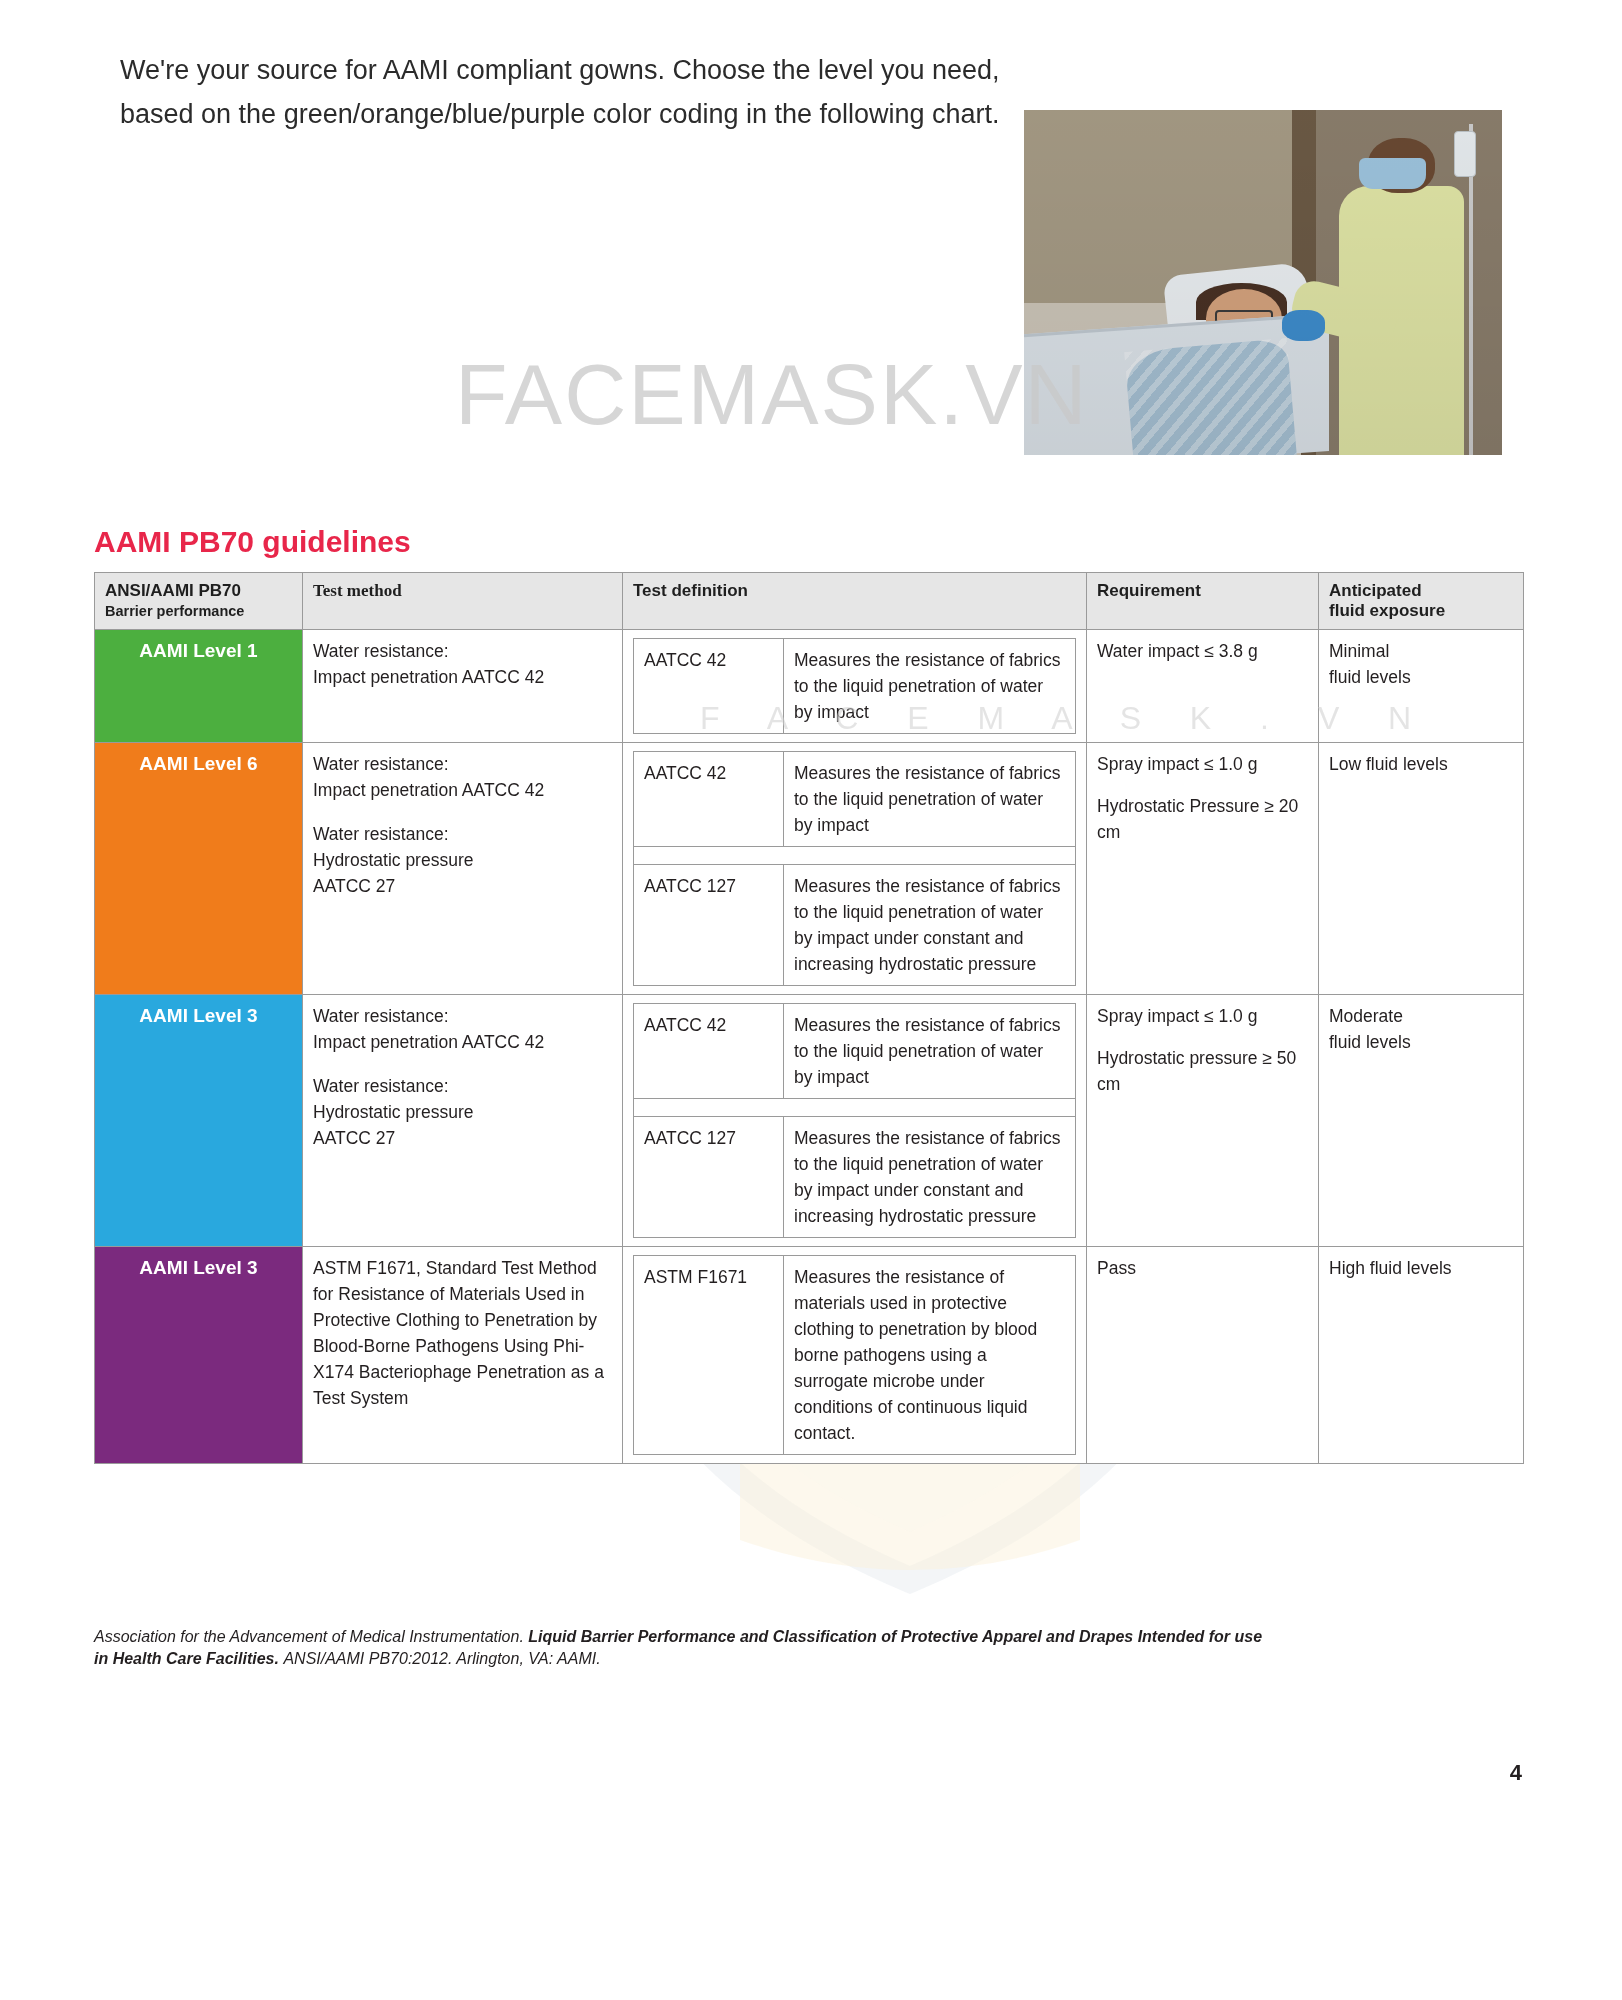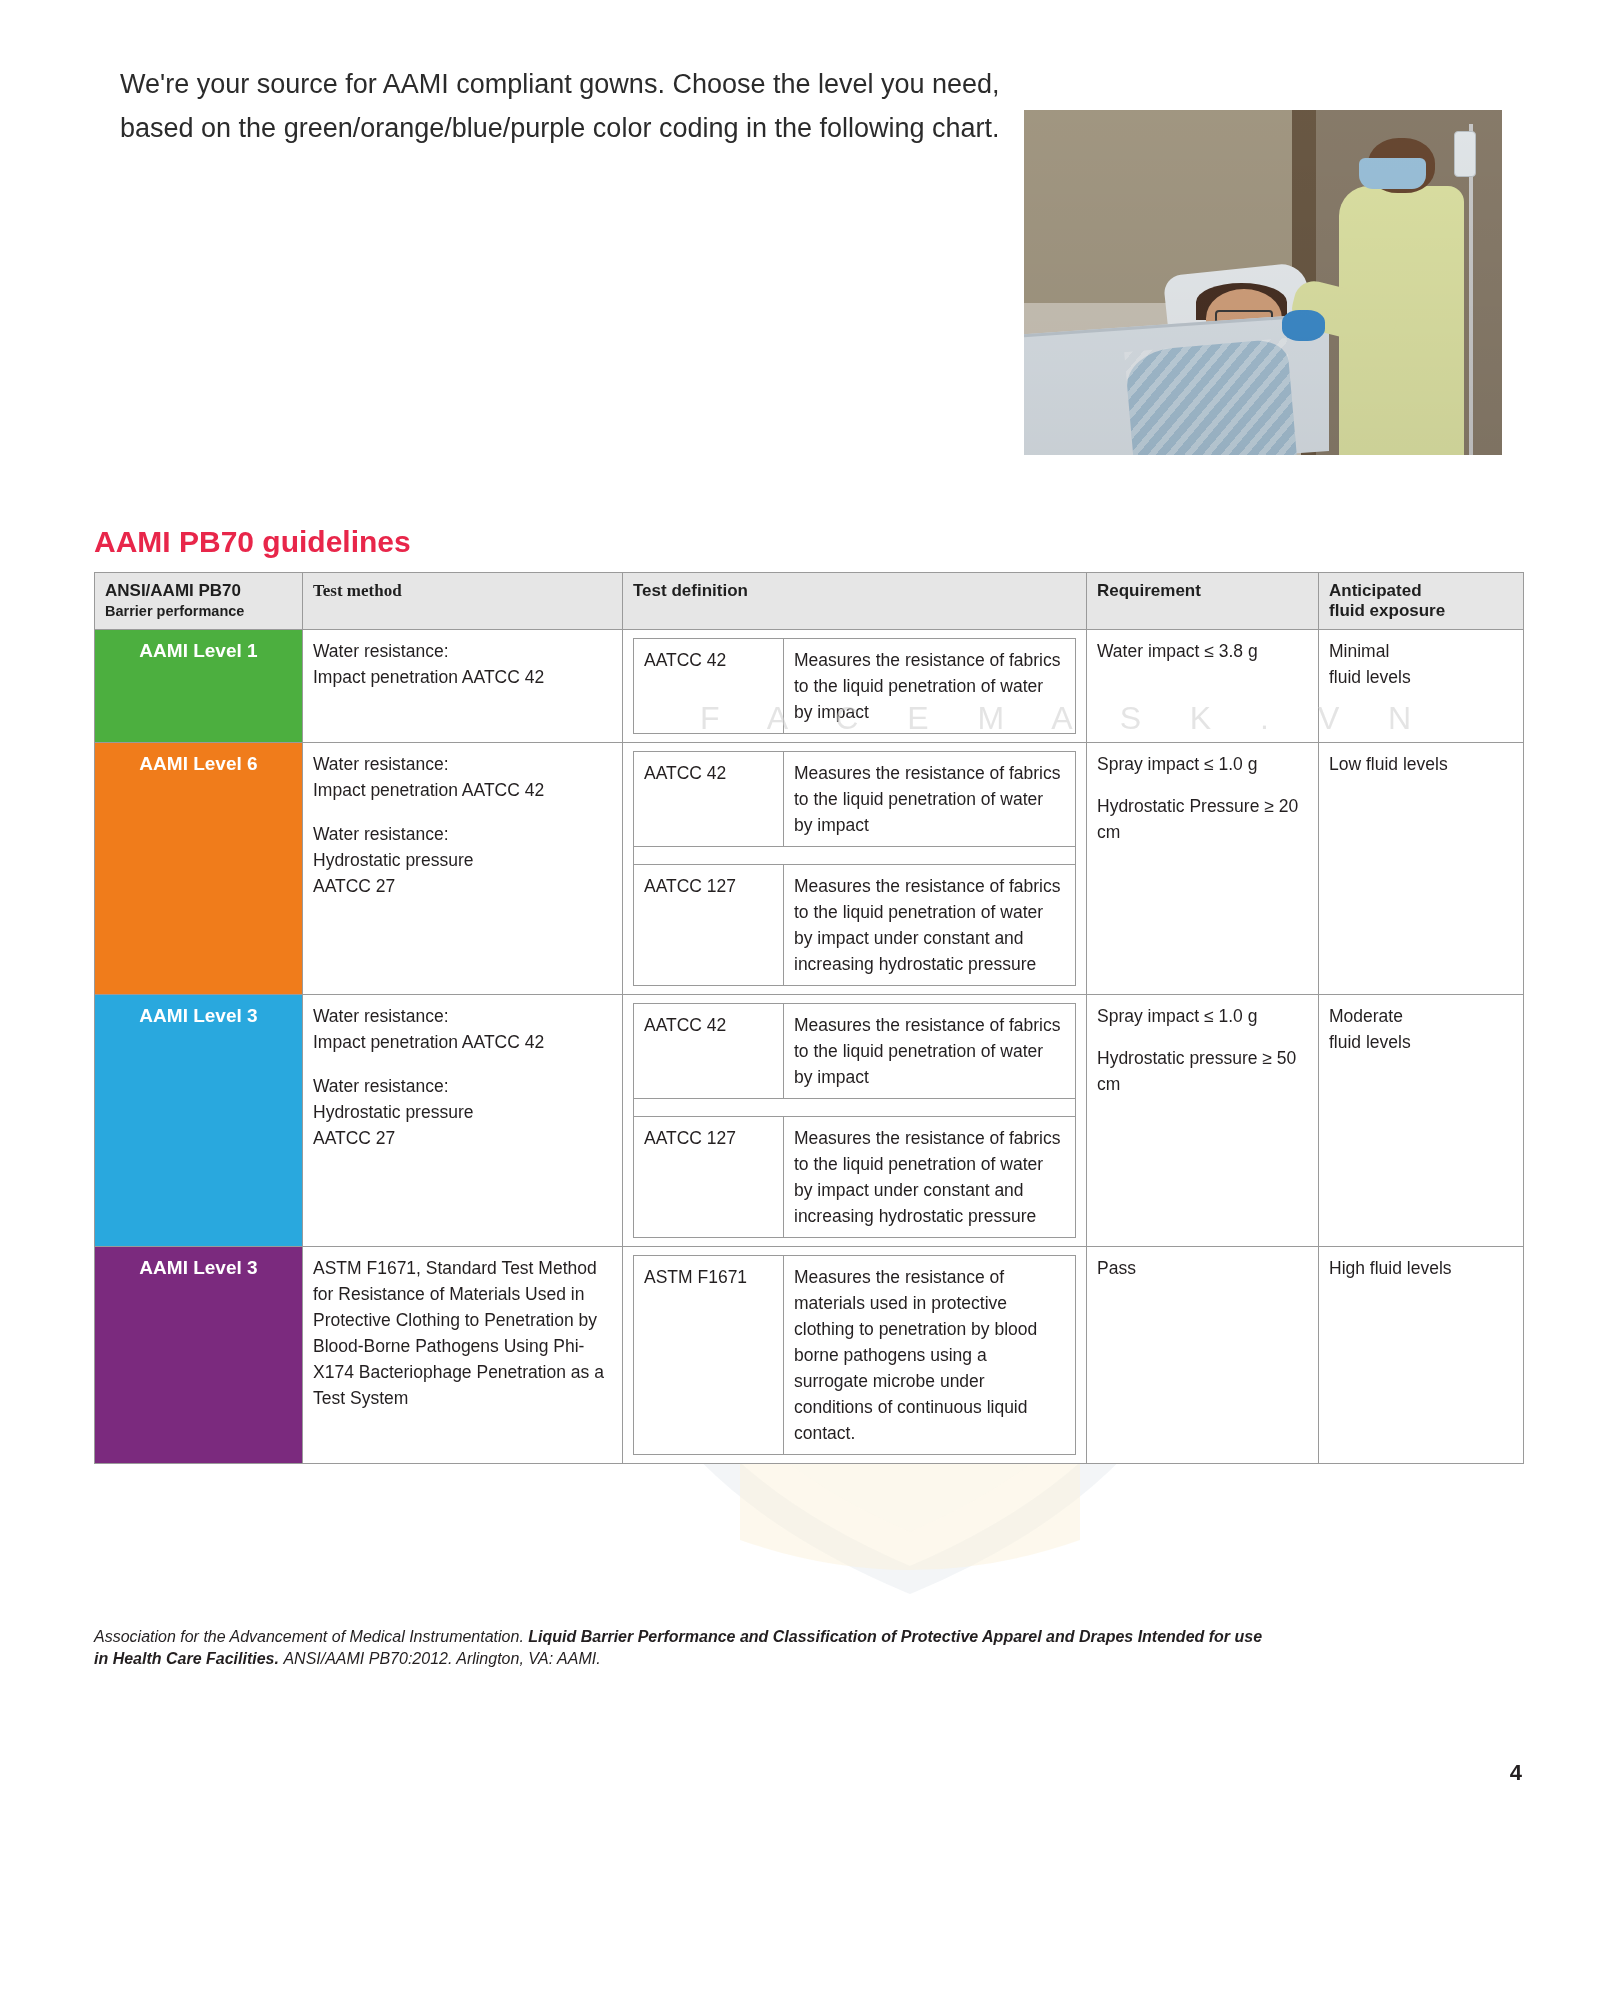--- a/index.html
+++ b/index.html
@@ -19,21 +19,21 @@
   .title {
     font-size:76px;
     line-height:86px;
     color:#e8264a;
     font-weight:400;
     letter-spacing:-1px;
     margin:0;
     padding-top:18px;
   }
   .intro {
-    margin-top:22px;
+    margin-top:8px;
     font-size:27px;
     line-height:44px;
     color:#2b2b2b;
     max-width:900px;
     font-weight:400;
   }
 
   
   .photo {
     position:absolute;
@@ -254,20 +254,21 @@
     <div class="nurse-body"></div>
     <div class="nurse-arm"></div>
     <div class="nurse-head"></div>
     <div class="nurse-mask"></div>
     <div class="nurse-glove"></div>
     <div class="iv-pole"></div>
     <div class="iv-bag"></div>
     <div class="shade"></div>
   </div>
 
+  <div class="wm-top">FACEMASK.VN</div>
 
   <svg class="wm-shield" viewBox="0 0 700 940" xmlns="http://www.w3.org/2000/svg">
     <path d="M350 20 L660 120 L660 520 Q660 790 350 920 Q40 790 40 520 L40 120 Z" fill="none" stroke="#dde4ea" stroke-width="26"></path>
     <path d="M350 70 L615 155 L615 515 Q615 760 350 872 Q85 760 85 515 L85 155 Z" fill="#f2f6f9" opacity="0.55"></path>
     <circle cx="300" cy="330" r="78" fill="none" stroke="#e2e2e2" stroke-width="20"></circle>
     <circle cx="300" cy="330" r="30" fill="none" stroke="#e2e2e2" stroke-width="16"></circle>
     <circle cx="430" cy="250" r="52" fill="none" stroke="#e2e2e2" stroke-width="16"></circle>
     <circle cx="250" cy="470" r="44" fill="none" stroke="#e2e2e2" stroke-width="14"></circle>
     <path d="M180 690 Q350 620 520 690 L520 880 Q350 940 180 880 Z" fill="#f6d99a" opacity="0.5"></path>
   </svg>

